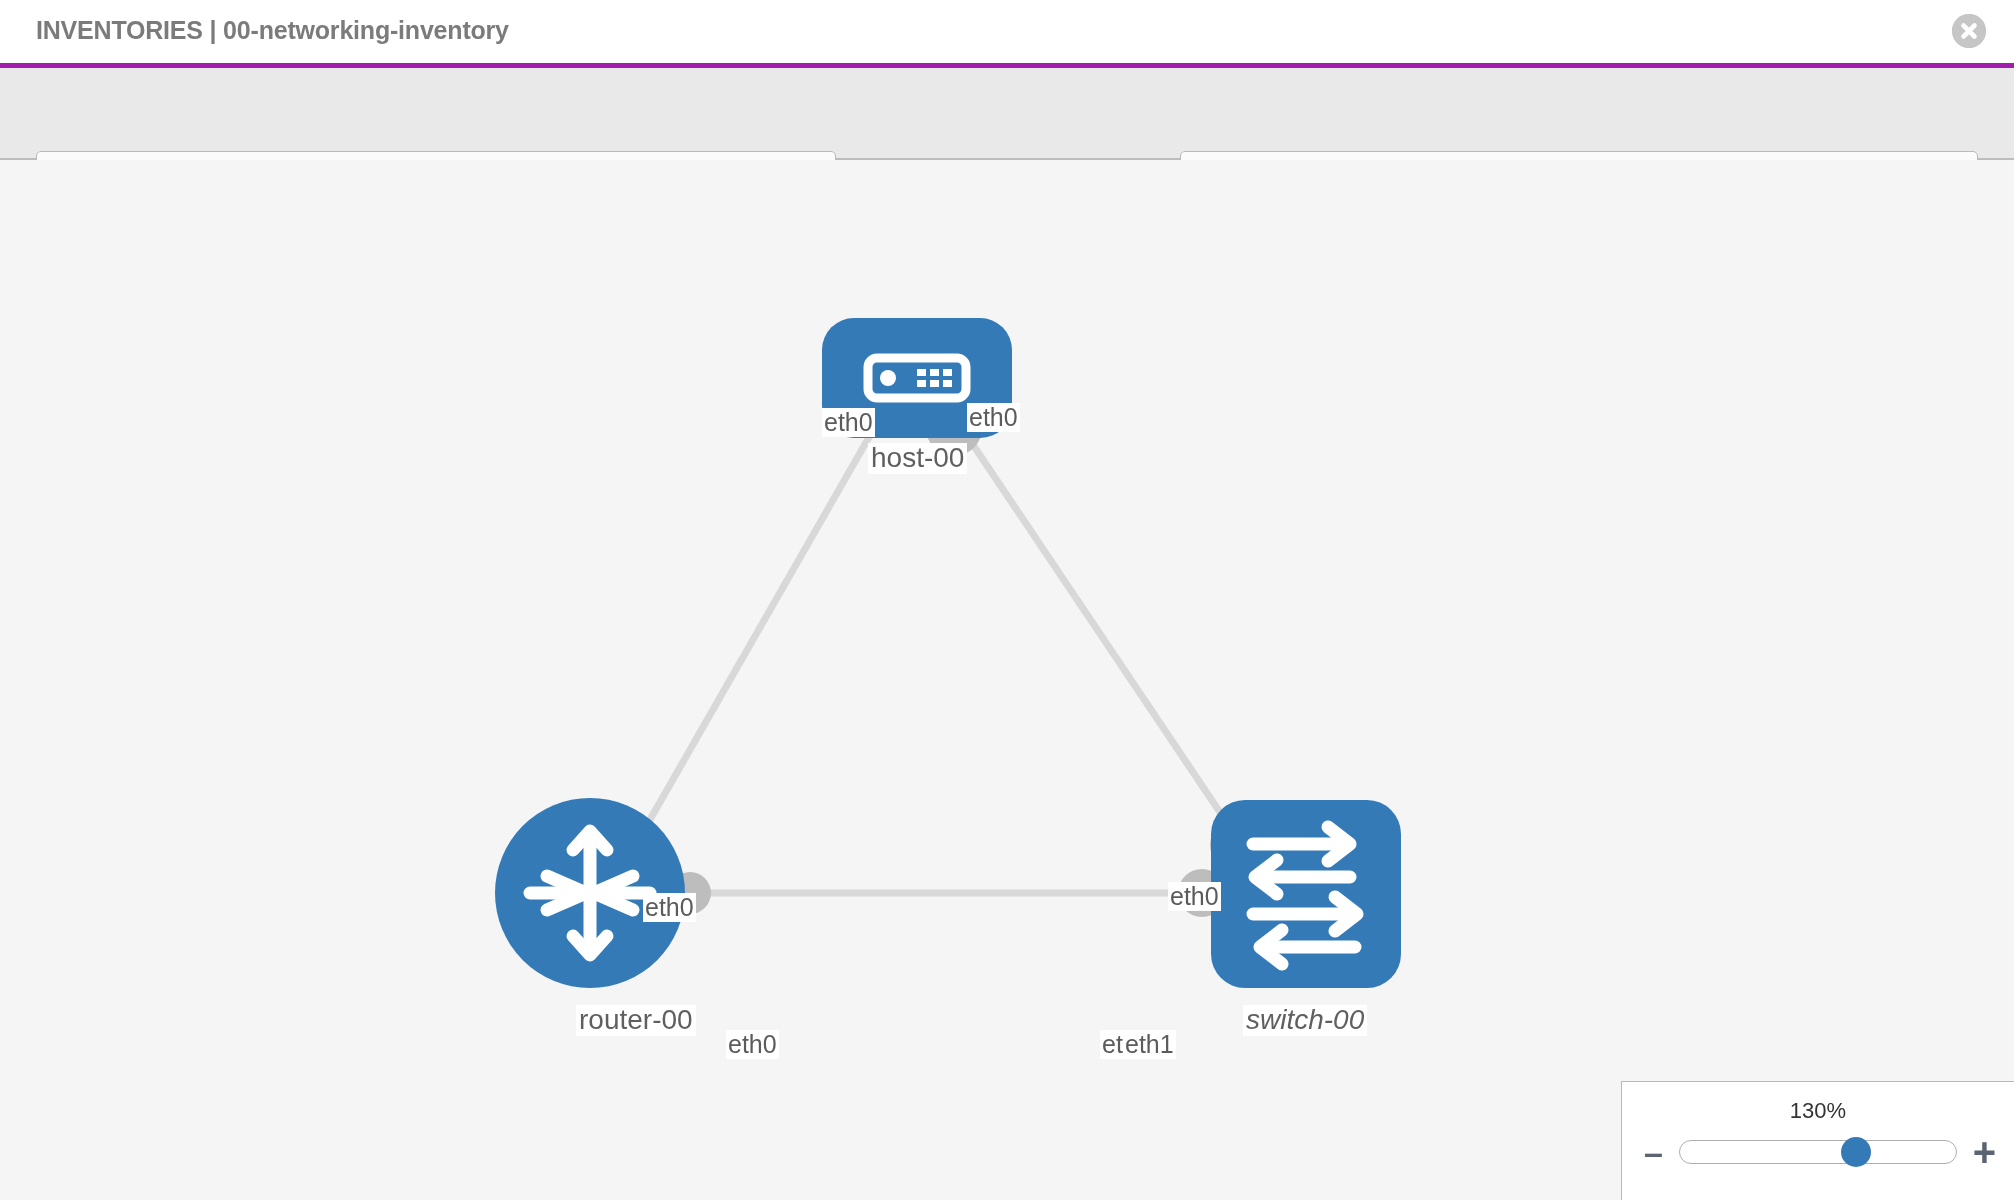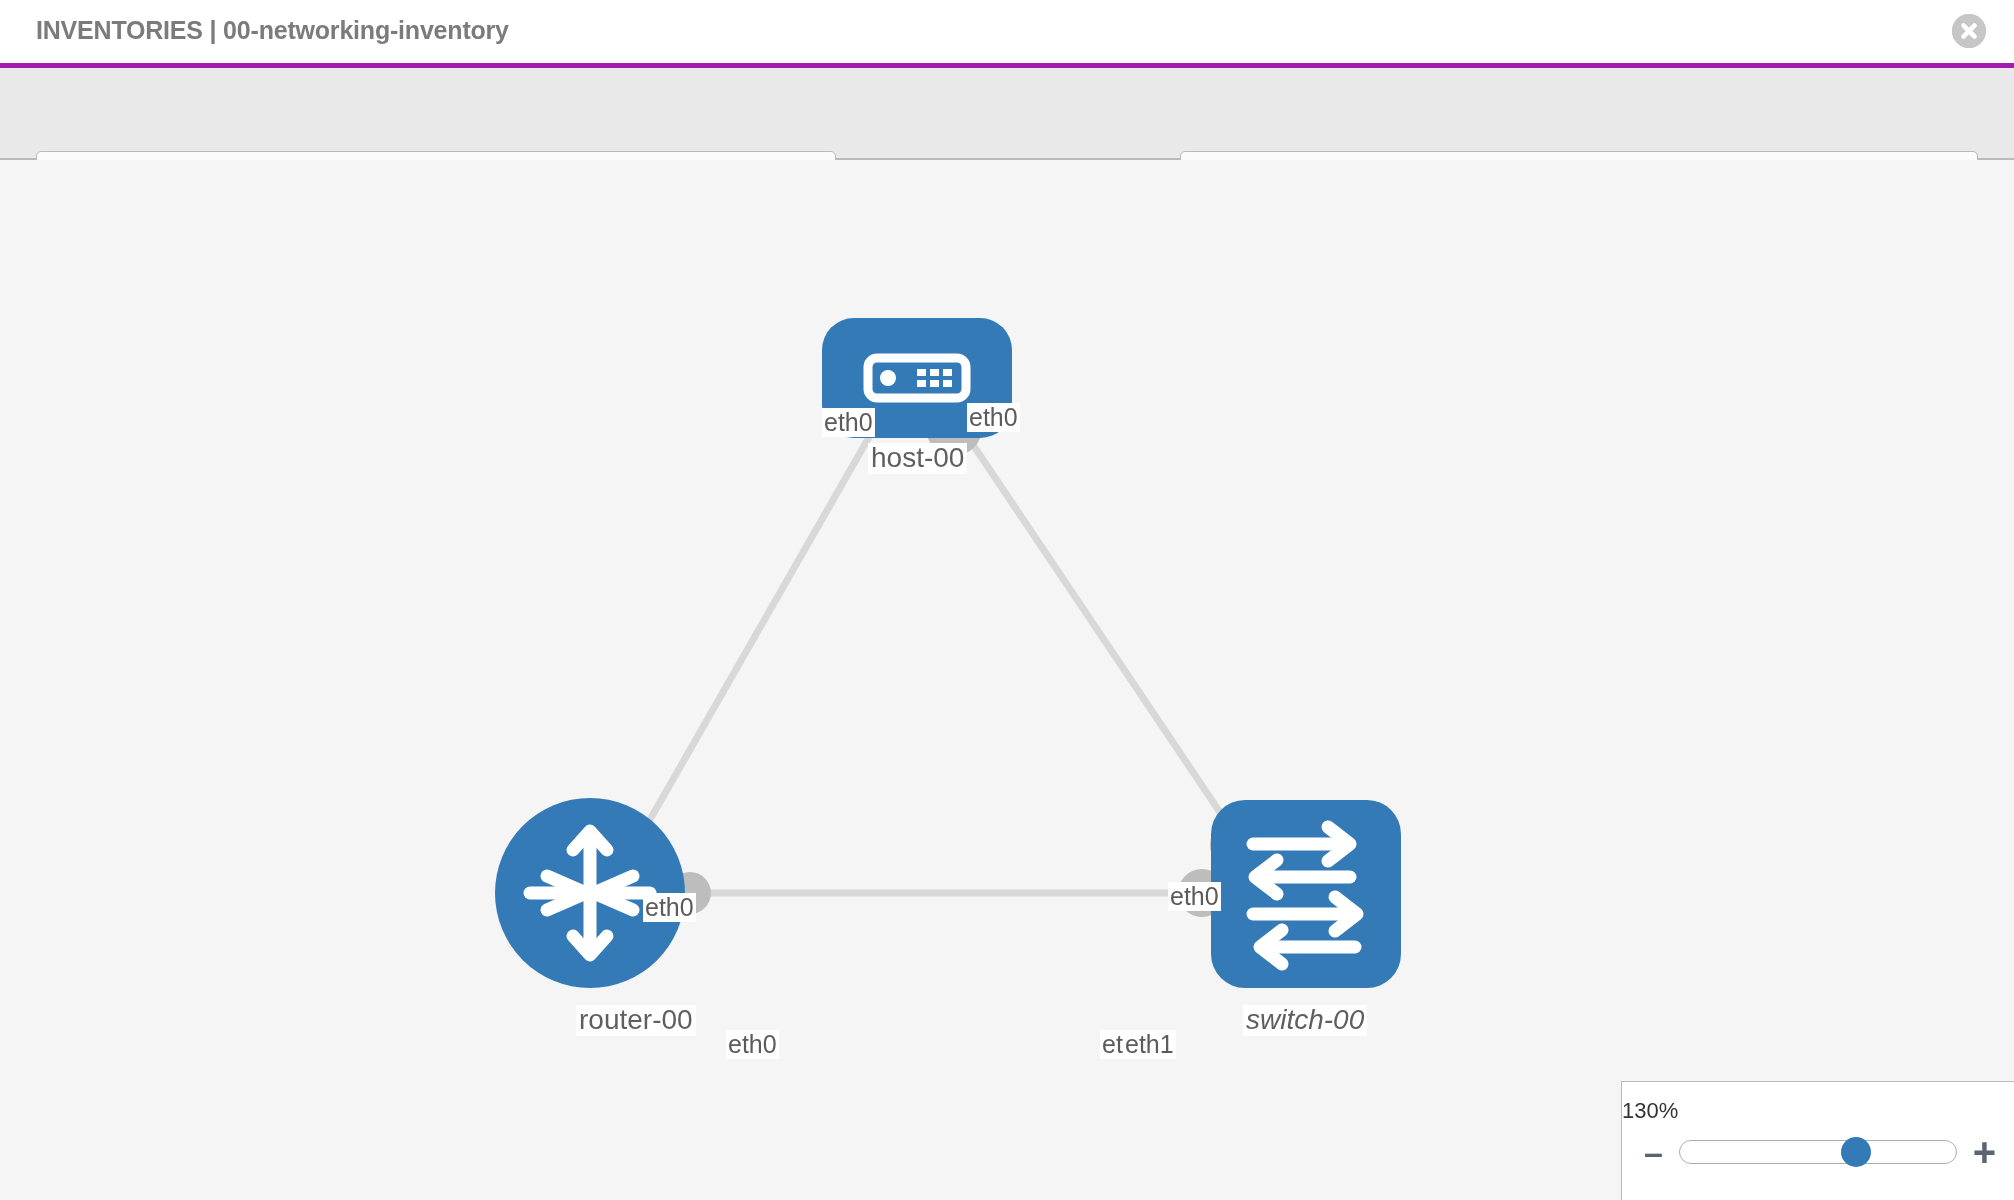--- a/index.html
+++ b/index.html
@@ -130,20 +130,21 @@
     height: 119px;
     background: #ffffff;
     border: 1px solid #b9b9b9;
     border-right: none;
     border-bottom: none;
   }
   .zoom-percent {
     position: absolute;
     top: 16px;
     left: 0; right: 0;
+    text-align: center;
     font-size: 22px;
     color: #333333;
   }
   .zoom-row {
     position: absolute;
     top: 52px;
     left: 22px;
     right: 18px;
     height: 36px;
     display: flex;

